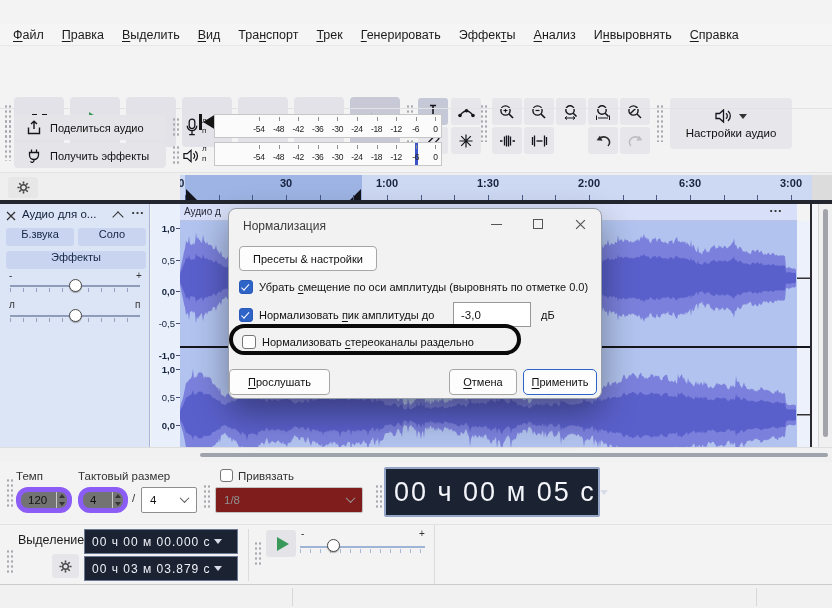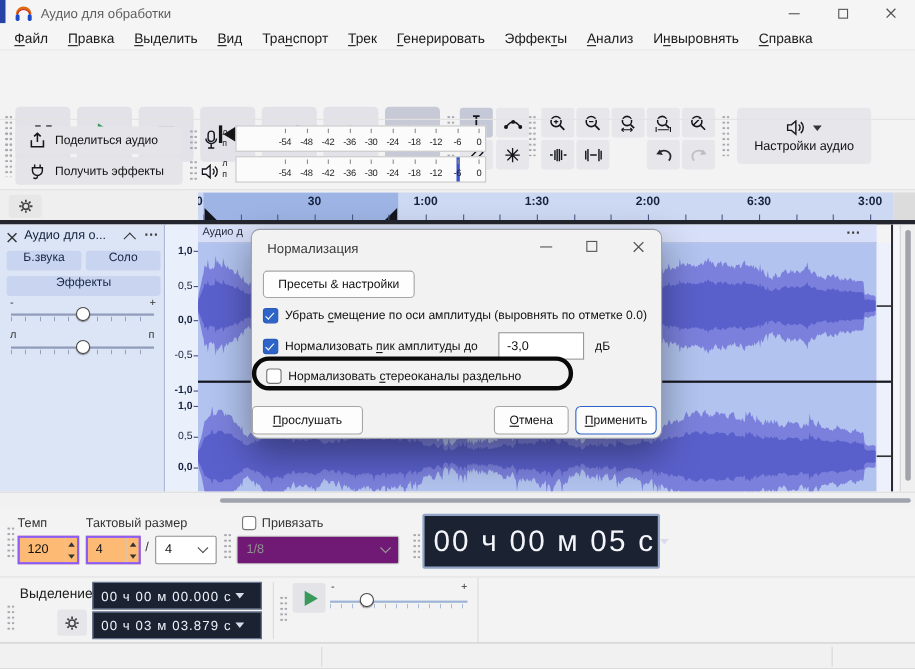--- a/index.html
+++ b/index.html
@@ -12,24 +12,24 @@
   
   .tbtn{position:absolute;width:50px;height:50px;background:#e2e2e8;border-radius:4px;display:flex;align-items:center;justify-content:center}
   .tbtn.active{background:#c7c9d6}
   .sbtn{position:absolute;width:30px;height:27px;background:#e6e6eb;border-radius:3px;display:flex;align-items:center;justify-content:center}
   .sbtn.active{background:#c5c8d6}
   .grip{position:absolute;width:7px;background-image:radial-gradient(circle,#a8a8b1 1px,transparent 1.3px);background-size:4px 5px}
   .menu-item{padding:0 9px;font-size:12.5px;color:#1b1b1b;line-height:22px;cursor:default}
   .wlab{position:absolute;font-size:11.5px;color:#333;white-space:nowrap}
   .panelbtn{position:absolute;background:#c9d5f0;border-radius:3px;font-size:11px;color:#152544;display:flex;align-items:flex-start;justify-content:center}
   .sel{position:absolute;background:#fff;border:1px solid #8f8f8f;border-radius:2px;font-size:11.5px;color:#111;display:flex;align-items:center;padding:0 8px}
-  .sel.dis{background:#701a75;color:#909090;border-color:#c3c3c3}
+  .sel.dis{background:#7f1d1d;color:#909090;border-color:#c3c3c3}
   .chev{width:7px;height:7px;border-right:1.6px solid #555;border-bottom:1.6px solid #555;transform:rotate(45deg) translate(-1px,-1px);position:absolute;right:8px;top:8px}
   .chev.dis{border-color:#9a9a9a}
-  .spin{position:absolute;background:#fdba74;border:2px solid #8b5cf6;border-radius:0;display:flex}
+  .spin{position:absolute;background:#737373;border:5px solid #8b5cf6;border-radius:12px;display:flex}
   .spin input{border:0;outline:0;width:100%;font-size:11.5px;font-family:"Liberation Sans",sans-serif;padding-left:7px;color:#111;background:transparent}
   .sparr{width:15px;border-left:1px solid #c9c9c9;display:flex;flex-direction:column}
   .sparr div{flex:1;display:flex;align-items:center;justify-content:center}
   .tri-up{width:0;height:0;border-left:3.5px solid transparent;border-right:3.5px solid transparent;border-bottom:4px solid #333}
   .tri-dn{width:0;height:0;border-left:3.5px solid transparent;border-right:3.5px solid transparent;border-top:4px solid #333}
   .dkfield{position:absolute;background:#1b2332;border:1px solid #10141d;color:#eef1f8;display:flex;align-items:center}
   .cbox{position:absolute;width:14px;height:14px;border-radius:3px}
   .cbox.on{background:#2e63c8;border:1px solid #2a5ab8;display:flex;align-items:center;justify-content:center}
   .cbox.on i{display:block;width:8px;height:4px;border-left:1.8px solid #fff;border-bottom:1.8px solid #fff;transform:rotate(-48deg) translate(0,-1px)}
   .cbox.off{background:#fff;border:1px solid #767676}
@@ -47,43 +47,20 @@
   .tinylab{position:absolute;font-size:10px;color:#333}
   .winbtn{width:44px;height:24px;display:flex;align-items:center;justify-content:center}
   .caret-dn{width:0;height:0;border-left:4px solid transparent;border-right:4px solid transparent;border-top:5px solid #d7dce8}
   .dots3{position:absolute;font-size:13px;font-weight:bold;color:#3a3a3a;letter-spacing:1px;line-height:10px}
 </style>
 </head>
 <body>
 
 <div id="app">
 
-  <div class="abs" style="left:0;top:0;width:832px;height:24px;background:#f5f5f5">
-    <div class="abs" style="left:0;top:0;width:5px;height:21px;background:#2743a6"></div>
-    <svg class="abs" style="left:13px;top:4px" width="17" height="17" viewBox="0 0 17 17">
-      <path d="M2.5 9 a6 6 0 0 1 12 0" fill="none" stroke="#e06a10" stroke-width="2.4"></path>
-      <path d="M2.5 9 a6 6 0 0 1 12 0" fill="none" stroke="#c0251f" stroke-width="1" transform="translate(0,1.6)"></path>
-      <rect x="1.2" y="9" width="3.6" height="6" rx="1.6" fill="#1d49c9"></rect>
-      <rect x="12.2" y="9" width="3.6" height="6" rx="1.6" fill="#1d49c9"></rect>
-    </svg>
-    <span class="abs" style="left:37px;top:5px;font-size:12px;color:#5f5f5f">Аудио для обработки</span>
-    <div class="abs" style="right:0;top:0;display:flex">
-      <div class="winbtn">
-          <span style="display:block;width:10px;height:1px;background:#555"></span>
-        </div>
-      <div class="winbtn">
-          <span style="display:block;width:9px;height:9px;border:1px solid #555"></span>
-        </div>
-      <div class="winbtn">
-        <svg width="10" height="10" viewBox="0 0 10 10">
-            <path d="M1 1 L9 9 M9 1 L1 9" stroke="#555" stroke-width="1.2"></path>
-          </svg>
-      </div>
-    </div>
-  </div>
 
   <div id="menubar" class="abs" style="left:0;top:24px;width:832px;height:22px;background:#f5f5f5;display:flex;padding-left:4px;border-bottom:1px solid #e8e8e8">
       <span class="menu-item"><span class="u">Ф</span><span>айл</span></span>
       <span class="menu-item"><span class="u">П</span><span>равка</span></span>
       <span class="menu-item"><span class="u">В</span><span>ыделить</span></span>
       <span class="menu-item"><span class="u">В</span><span>ид</span></span>
       <span class="menu-item"><span>Тра</span><span class="u">н</span><span>спорт</span></span>
       <span class="menu-item"><span class="u">Т</span><span>рек</span></span>
       <span class="menu-item"><span class="u">Г</span><span>енерировать</span></span>
       <span class="menu-item"><span>Эффек</span><span class="u">т</span><span>ы</span></span>

